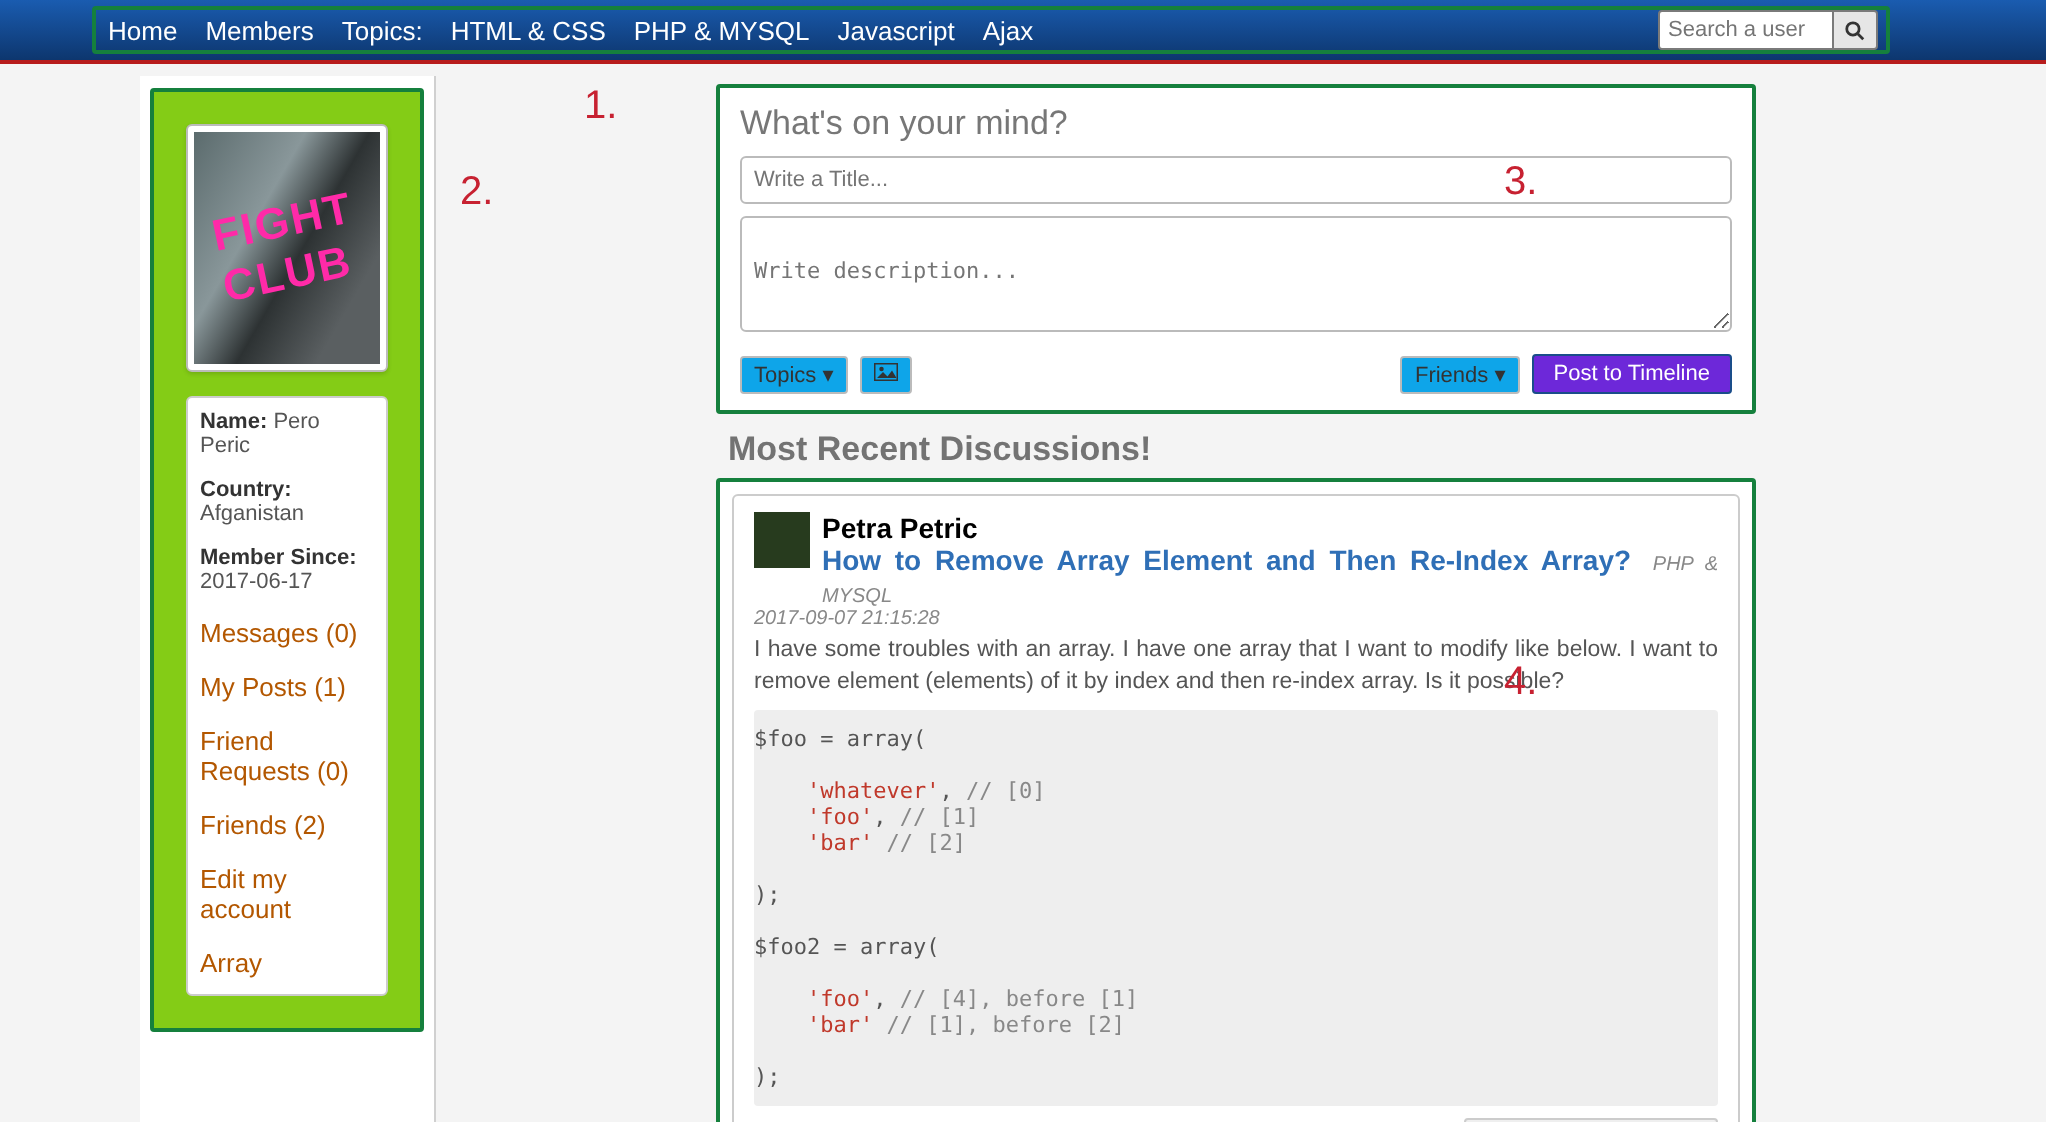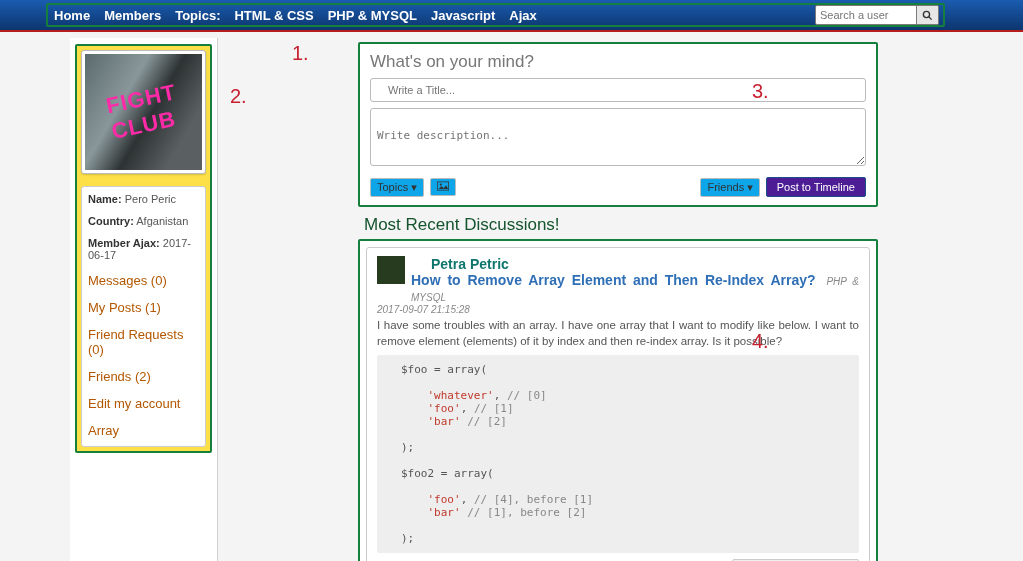--- a/index.html
+++ b/index.html
@@ -24,31 +24,31 @@
     border: 1px solid #c72131;
     pointer-events: none;
   }
   .nav {
     display: flex;
     gap: 14px;
     margin-left: 40px;
   }
   .nav a {
     color: #fff;
-    font-weight: 700;
+    font-weight: 400;
     font-size: 13px;
     text-decoration: none;
   }
   .searchwrap {
     margin-left: auto;
     display: flex;
     margin-right: 70px;
   }
   .searchwrap input {
-    width: 102px;
+    width: 88px;
     height: 20px;
     font-size: 11px;
     padding: 2px 4px;
     border: 1px solid #7a7a7a;
     border-radius: 2px 0 0 2px;
   }
   .searchwrap button {
     width: 22px;
     height: 20px;
     background: #e6e6e6;
@@ -72,23 +72,23 @@
     background: #fff;
     padding: 6px 5px 300px 5px;
     min-height: 560px;
     position: relative;
   }
   .redbox {
     border: 2px solid #15803d;
     border-radius: 2px;
   }
   .leftbox {
-    padding: 4px;
+    padding: 16px;
     margin-bottom: 10px;
-    background: #fde047;
+    background: #84cc16;
     min-height: 380px;
   }
   .avatar-frame {
     border: 1px solid #bbb;
     padding: 3px;
     background: #fff;
     border-radius: 3px;
     box-shadow: 0 1px 2px rgba(0,0,0,0.15);
   }
   .avatar-frame .img {
@@ -149,21 +149,21 @@
     font-weight:500;
     color:#777;
     margin-bottom:6px;
   }
   .composer input[type=text] {
     width:100%;
     height:24px;
     border:1px solid #bbb;
     border-radius:3px;
     font-size:11px;
-    padding:4px 17px;
+    padding:4px 6px;
     margin-bottom:6px;
     color:#888;
   }
   .composer textarea {
     width:100%;
     height:58px;
     border:1px solid #bbb;
     border-radius:3px;
     font-size:11px;
     padding:20px 6px;
@@ -181,33 +181,33 @@
     border:1px solid #bbb;
     background:#0ea5e9;
     padding:2px 6px;
     border-radius:2px;
     cursor:pointer;
     font-size:11px;
     color:#333;
   }
   .spacer { flex:1; }
   .postbtn {
-    background:#4c1d95;
+    background:#6d28d9;
     color:#fff;
     border:1px solid #1a4d8a;
     padding:3px 10px;
     font-size:11px;
     border-radius:2px;
     cursor:pointer;
   }
 
   .section-title {
     font-size:17px;
-    color:#14532d;
-    font-weight:400;
+    color:#737373;
+    font-weight:700;
     margin: 8px 0 4px 6px;
   }
 
   .discussion-wrap {
     padding:6px;
     background:#fff;
   }
   .discussion {
     border:1px solid #ccc;
     border-radius:3px;
@@ -215,36 +215,36 @@
     background:#fff;
     margin-bottom:10px;
   }
   .dhead { display:flex; }
   .davatar {
     width:28px; height:28px;
     background:#273b1e;
     margin-right:6px;
     flex-shrink:0;
   }
-  .dauthor { color:#0f766e; font-weight:600; font-size:14px;margin-left:20px; }
+  .dauthor { color:#000000; font-weight:600; font-size:14px; }
   .dtitle {
     color:#2f6fb6;
     font-weight:600;
     font-size:14px;
     text-align:justify;
   }
   .dcat { font-size:10px; color:#888; margin-left:4px; font-style:italic; font-weight:400;}
   .dtime { font-size:10px; color:#888; font-style:italic;}
   .dbody { font-size:11.5px; color:#555; text-align:justify; margin-top:3px; line-height:1.35;}
   .codeblock {
     background:#eee;
     font-family: Consolas, monospace;
     font-size:11px;
     color:#555;
-    padding:8px 24px;
+    padding:8px 0;
     margin-top:6px;
     border-radius:2px;
     white-space:pre;
     overflow-x:auto;
   }
   .codeblock .str { color:#c0392b; }
   .codeblock .cmt { color:#888; }
   .dfooter { display:flex; justify-content:flex-end; margin-top:6px;}
   .commentsbtn {
     background:#efefef;
@@ -301,21 +301,21 @@
         <div class="info-card">
           <div class="info-row">
             <b>Name:</b>
             <span>Pero Peric</span>
           </div>
           <div class="info-row">
             <b>Country:</b>
             <span>Afganistan</span>
           </div>
           <div class="info-row">
-            <b>Member Ajax:</b>
+            <b>Member Since:</b>
             <span>2017-06-17</span>
           </div>
           <div class="link-list">
             <a href="#">Messages (0)</a>
             <a href="#">My Posts (1)</a>
             <a href="#">Friend Requests (0)</a>
             <a href="#">Friends (2)</a>
             <a href="#">Edit my account</a>
             <a href="#">Array</a>
           </div>

